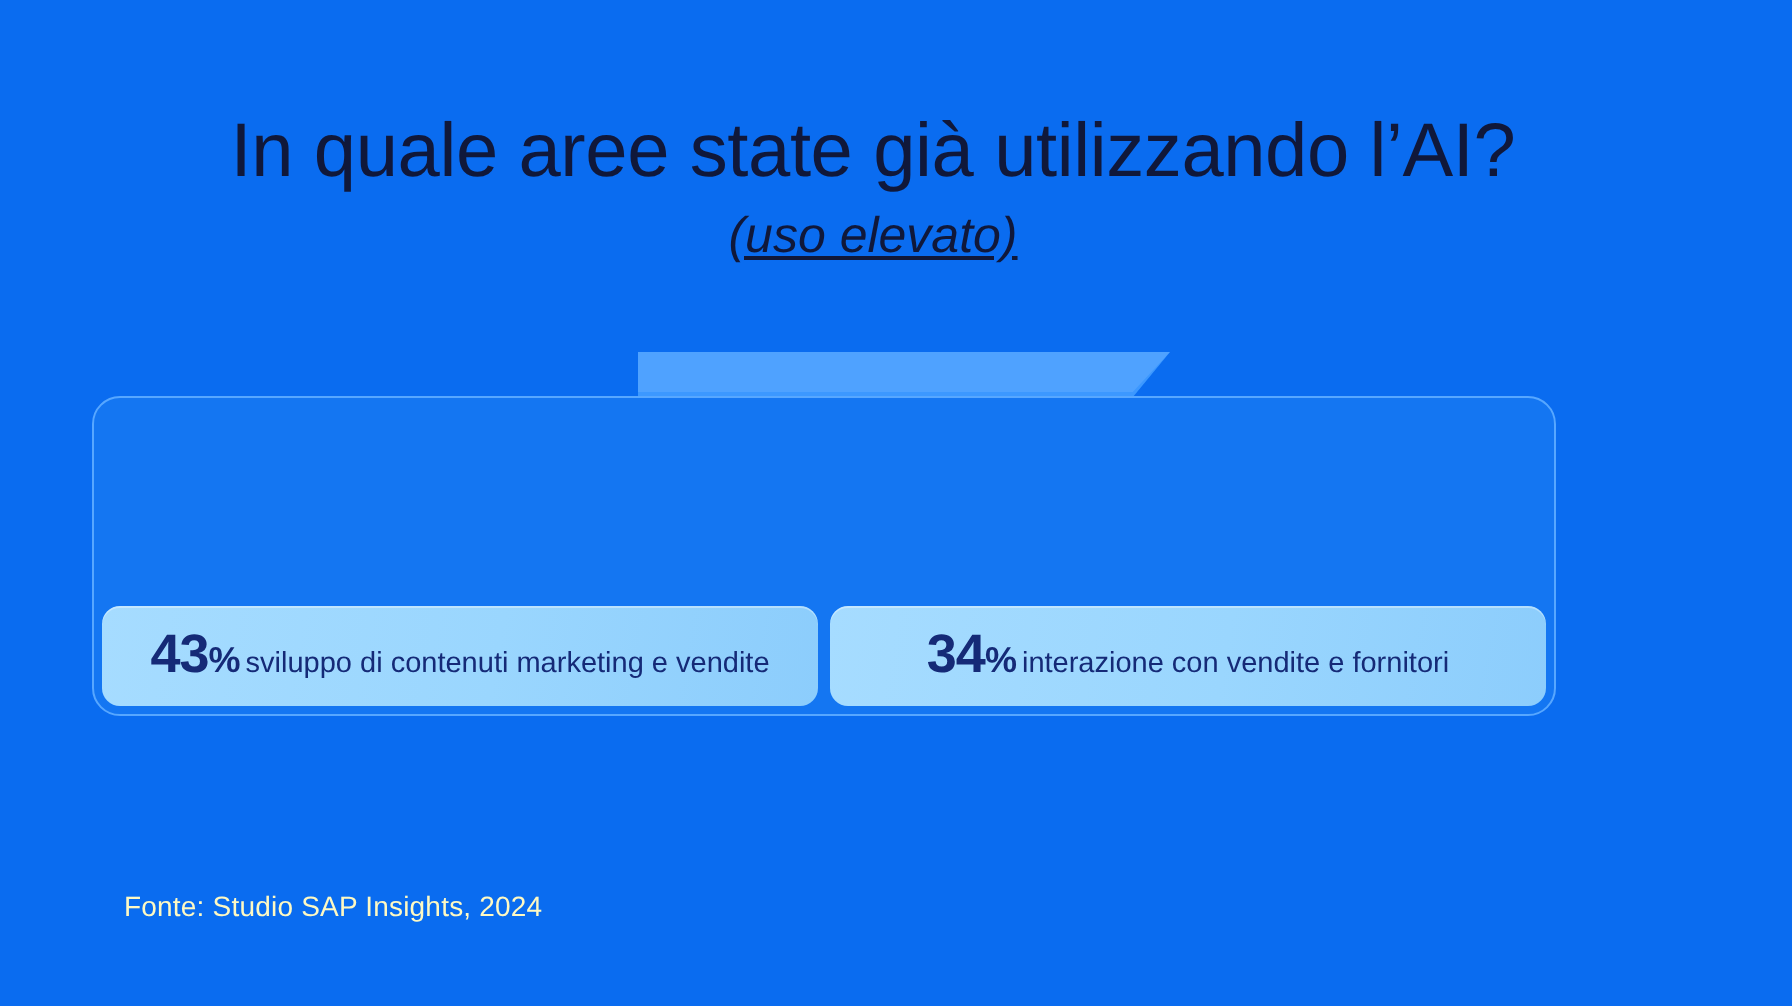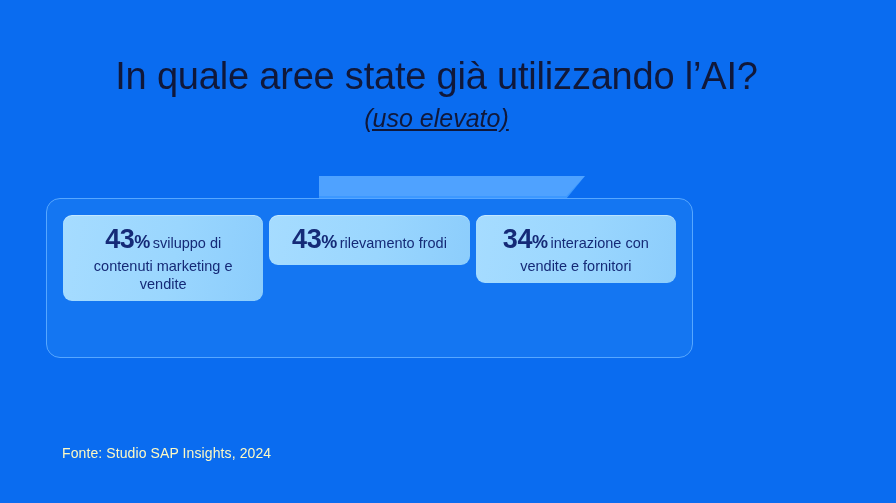--- a/index.html
+++ b/index.html
@@ -65,29 +65,29 @@
     background: rgba(255,255,255,0.10);
     clip-path: polygon(0 0, 100% 0, 93% 100%, 0 100%);
     pointer-events: none;
   }
 
   
   .panel {
     position: absolute;
     left: 46px;
     top: 198px;
-    width: 647px;
+    width: 732px;
     height: 160px;
     box-sizing: border-box;
     border: 1.5px solid #57a7ff;
     border-radius: 14px;
     background: #1476f2;
     display: flex;
-    align-items: flex-start;
-    padding: 16px;
+    align-items: flex-end;
+    padding: 4px;
     gap: 6px;
   }
 
   
   .card {
     flex: 1 1 0;
     border-radius: 9px;
     background: linear-gradient(100deg, #a6dcff 0%, #9ad6fe 55%, #8ccdfc 100%);
     display: flex;
     align-items: center;
@@ -154,25 +154,20 @@
   <div class="ribbon-sheen"></div>
 
   <div class="panel">
 
     <div class="card">
       <div class="card-text">
         <span class="pct"><span class="num">43</span><span class="sym">%</span></span><span class="card-label">sviluppo di contenuti marketing e vendite</span>
       </div>
     </div>
 
-    <div class="card">
-      <div class="card-text">
-        <span class="pct"><span class="num">43</span><span class="sym">%</span></span><span class="card-label">rilevamento frodi</span>
-      </div>
-    </div>
 
     <div class="card">
       <div class="card-text">
         <span class="pct"><span class="num">34</span><span class="sym">%</span></span><span class="card-label">interazione con vendite e fornitori</span>
       </div>
     </div>
 
   </div>
 
   <div class="source">Fonte: Studio SAP Insights, 2024</div>

